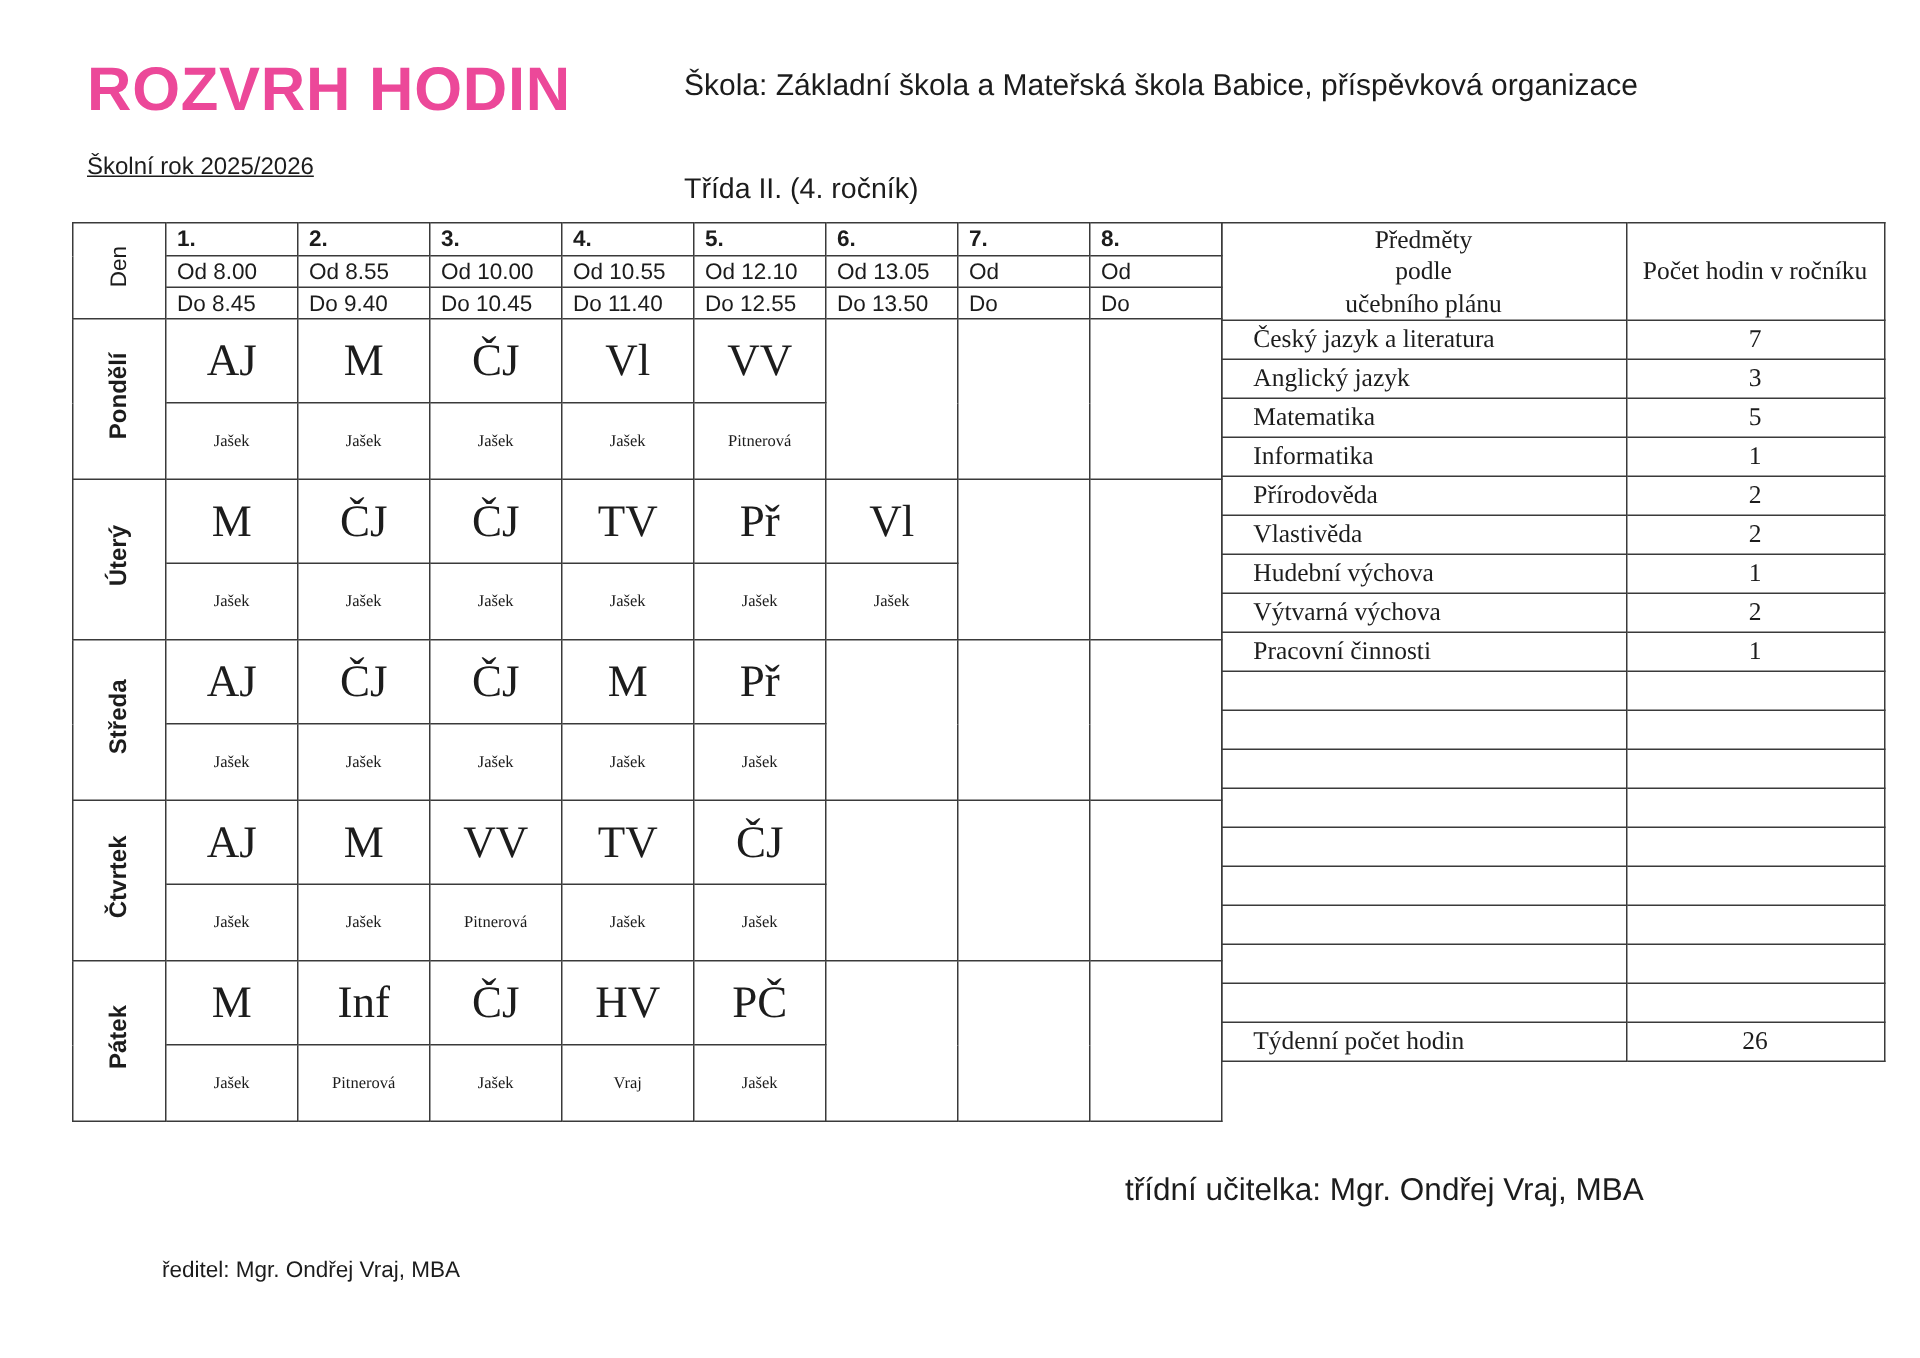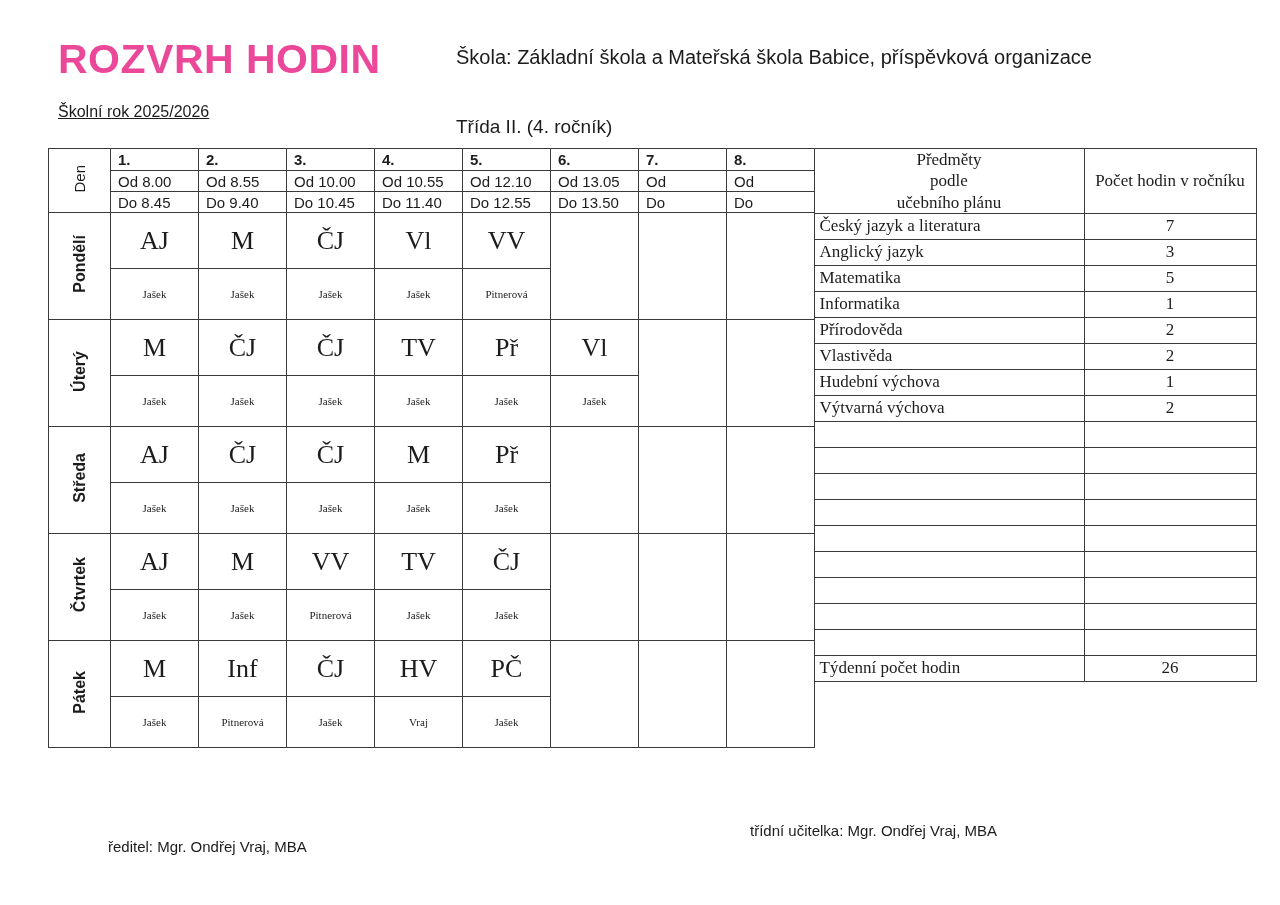--- a/index.html
+++ b/index.html
@@ -41,21 +41,21 @@
   .vtext {
     writing-mode: vertical-rl; transform: rotate(180deg);
     display: inline-block; white-space: nowrap; line-height: 1;
   }
   .den-label { font-size: 15px; }
   .day-label { font-size: 16px; font-weight: 700; }
 
   tr.r-subj  { height: 56px; }
   tr.r-teach { height: 51px; }
   td.subject {
-    font-family: "Liberation Serif", serif; font-size: 26px;
+    font-family: "Liberation Serif", serif; font-size: 30px;
     text-align: center; vertical-align: middle;
   }
   td.teacher {
     font-family: "Liberation Serif", serif; font-size: 11px;
     text-align: center; vertical-align: middle;
   }
   td.lesson-empty { }
 
   
   .subjects-table { margin-left: -1.5px; height: 466px; }
@@ -63,29 +63,29 @@
   .subjects-table .c-hours { width: 172px; }
 
   tr.sp-header th { height: 61px; vertical-align: middle; }
   th.pred-header, th.hours-header {
     font-family: "Liberation Serif", serif; font-size: 17px;
     text-align: center; line-height: 1.25;
   }
   tr.sp-row { height: 26px; }
   td.sname {
     font-family: "Liberation Serif", serif; font-size: 17px;
-    text-align: left; padding-left: 5px; vertical-align: middle;
+    text-align: left; padding-left: 21px; vertical-align: middle;
   }
   td.shours {
     font-family: "Liberation Serif", serif; font-size: 17px;
     text-align: center; vertical-align: middle;
   }
 
   .footer-left  { position: absolute; left: 108px; top: 826px; font-size: 15px; margin-top: 12px; }
-  .footer-right { position: absolute; left: 750px; top: 822px; font-size: 15px; }
+  .footer-right { position: absolute; left: 750px; top: 782px; font-size: 21px; }
 </style>
 </head>
 <body>
 
 <div class="page-title">ROZVRH HODIN</div>
 <div class="school-line">Škola: Základní škola a Mateřská škola Babice, příspěvková organizace</div>
 <div class="year-line">Školní rok 2025/2026</div>
 <div class="class-line">Třída II. (4. ročník)</div>
 
 <div class="tables-wrap">
@@ -273,20 +273,24 @@
         </tr>
     <tr class="sp-row">
           <td class="sname">Hudební výchova</td>
           <td class="shours">1</td>
         </tr>
     <tr class="sp-row">
           <td class="sname">Výtvarná výchova</td>
           <td class="shours">2</td>
         </tr>
     <tr class="sp-row">
+          <td class="sname">Pracovní činnosti</td>
+          <td class="shours">1</td>
+        </tr>
+    <tr class="sp-row">
           <td class="sname"></td>
           <td class="shours"></td>
         </tr>
     <tr class="sp-row">
           <td class="sname"></td>
           <td class="shours"></td>
         </tr>
     <tr class="sp-row">
           <td class="sname"></td>
           <td class="shours"></td>

